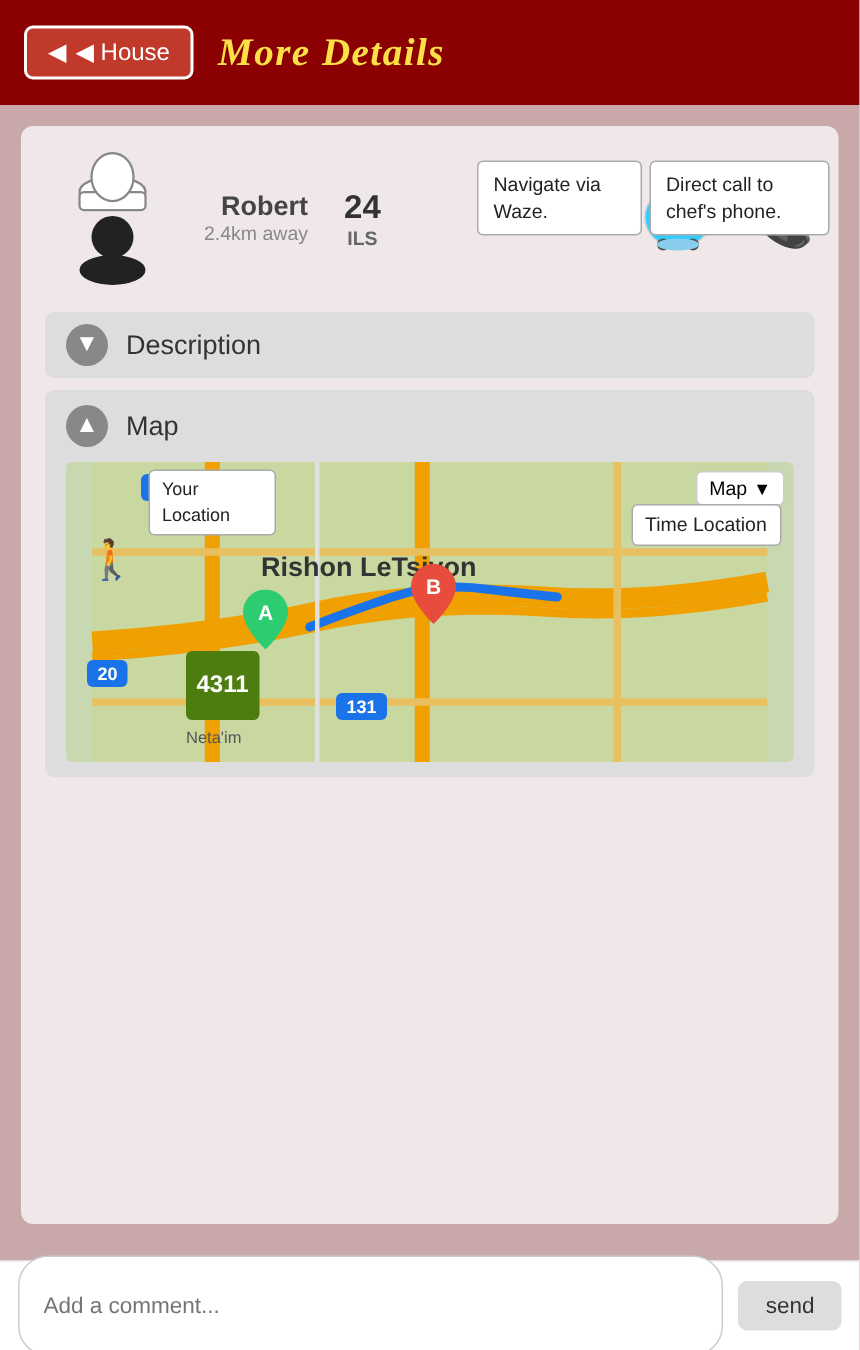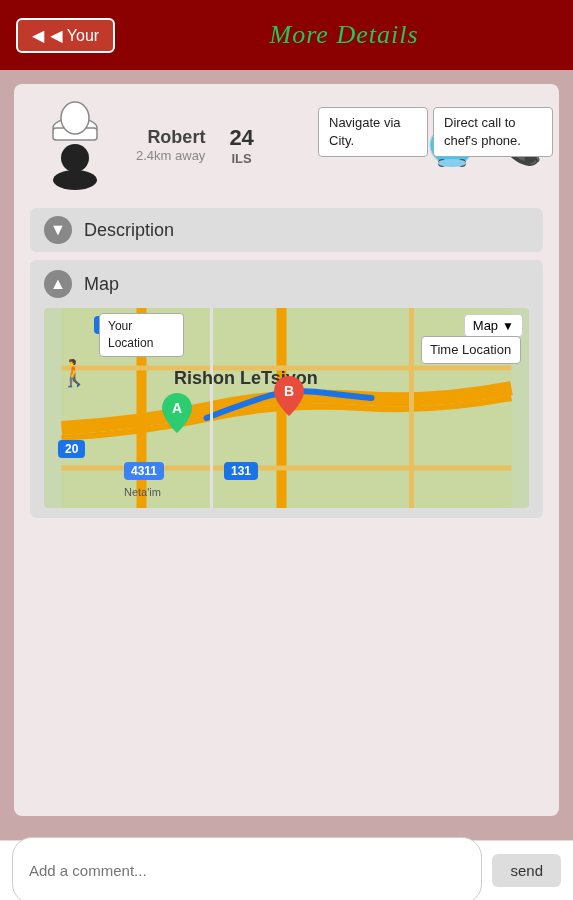--- a/index.html
+++ b/index.html
@@ -27,27 +27,28 @@
       border: 2px solid white;
       border-radius: 6px;
       padding: 6px 14px;
       font-size: 16px;
       cursor: pointer;
       display: flex;
       align-items: center;
       gap: 6px;
     }
     .header-title {
-      color: #22c55e;
+      color: #fde047;
       font-size: 26px;
       font-family: 'Georgia', serif;
       font-style: italic;
       flex: 1;
-      text-align: center;
+      text-align: left;
       letter-spacing: 1px;
+      font-weight: bold;
     }
 
     
     .main {
       background: #f0e8e8;
       margin: 14px;
       border-radius: 8px;
       padding: 16px;
       height: calc(900px - 70px - 28px - 70px);
       overflow-y: auto;
@@ -317,25 +318,25 @@
       border-radius: 4px;
       padding: 2px 7px;
       font-size: 12px;
       font-weight: bold;
       z-index: 5;
     }
     .road-badge-4311 {
       position: absolute;
       bottom: 28px;
       left: 80px;
-      background: #3b82f6;
-      color: white;
-      border-radius: 4px;
-      padding: 2px 7px;
-      font-size: 12px;
+      background: #4d7c0f;
+      color: white;
+      border-radius: 4px;
+      padding: 14px 7px;
+      font-size: 16px;
       font-weight: bold;
       z-index: 5;
     }
     .road-badge-131 {
       position: absolute;
       bottom: 28px;
       left: 180px;
       background: #1a73e8;
       color: white;
       border-radius: 4px;
@@ -361,21 +362,21 @@
       color: #555;
       z-index: 3;
     }
   </style>
 </head>
 <body>
 
 <div class="header">
   <button class="back-btn">
     <span>◀</span>
-    <span>◀ Your</span>
+    <span>◀ House</span>
   </button>
   <div class="header-title">More Details</div>
 </div>
 
 <div class="main">
 
 
   <div class="chef-row">
 
     <div class="chef-avatar">
@@ -419,21 +420,21 @@
           <circle cx="36" cy="46" r="4" fill="#555"></circle>
           <ellipse cx="26" cy="46" rx="14" ry="4" fill="#88ccee"></ellipse>
         </svg>
       </div>
 
       <div style="cursor:pointer; font-size:38px; color:#222;">
         📞
       </div>
 
       <div class="tooltip-box tooltip-waze">
-        <span>Navigate via City.</span>
+        <span>Navigate via Waze.</span>
       </div>
 
       <div class="tooltip-box tooltip-call">
         <span>Direct call to chef's phone.</span>
       </div>
     </div>
   </div>
 
   <div class="accordion-row">
     <div class="accordion-icon">▼</div>

